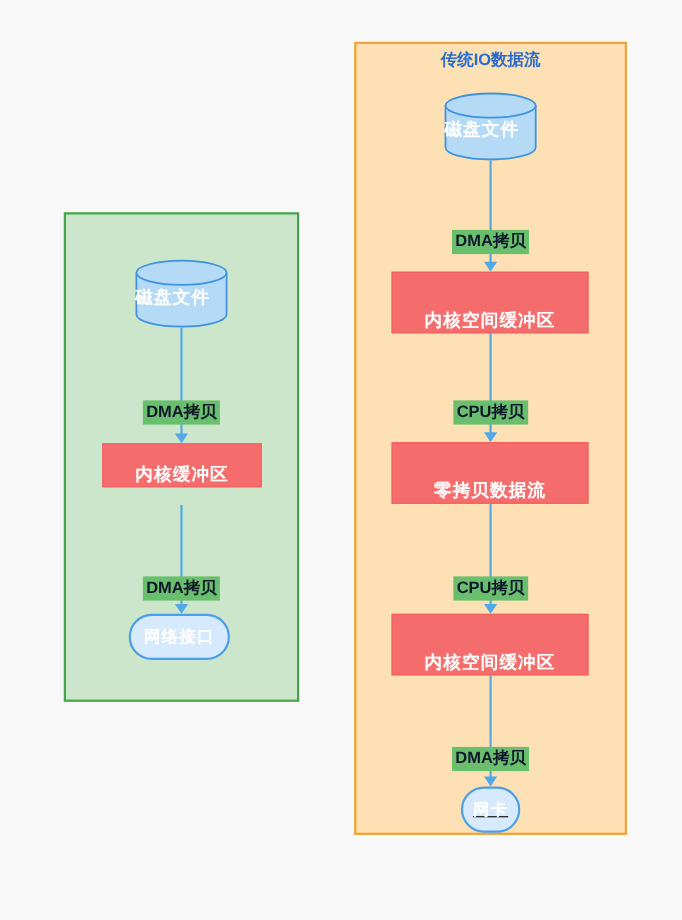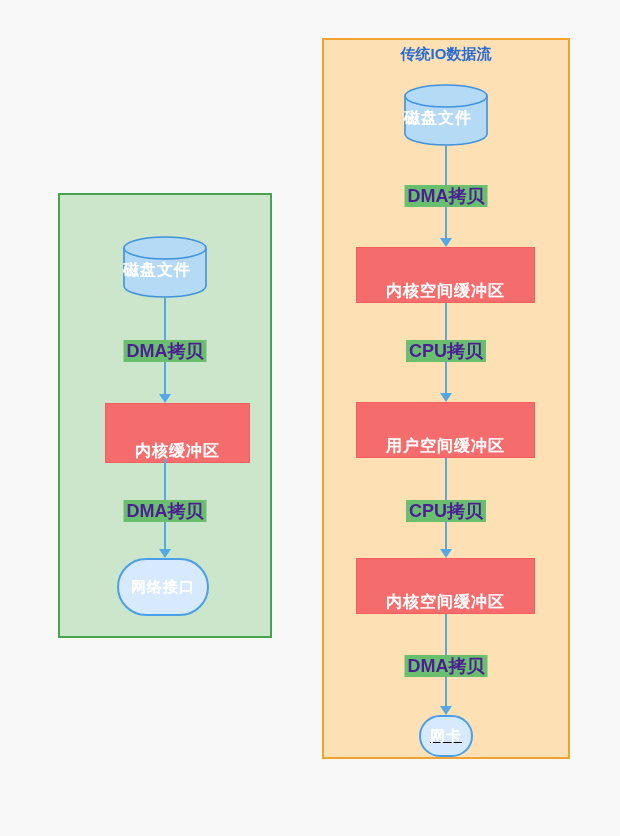--- a/index.html
+++ b/index.html
@@ -28,22 +28,22 @@
   .cylinder svg{position:absolute;inset:0;overflow:visible;}
   .cyl-shape{fill:var(--cylinder-fill);stroke:var(--cylinder-border);stroke-width:1.6;}
   .cylinder .node-label{position:absolute;left:0;right:12px;top:24px;text-align:left;font-family:Liberation Serif, serif;}
   .node-label{color:var(--node-text);font-weight:bold;font-size:16px;
     letter-spacing:1px;text-shadow:0 0 1px rgba(255,255,255,.35);}
   .flow-line{position:absolute;width:2px;background:var(--arrow-blue);}
   .arrow-head{position:absolute;width:0;height:0;
     border-left:6px solid transparent;border-right:6px solid transparent;
     border-top:9px solid var(--arrow-blue);}
   .edge-label{position:absolute;transform:translateX(-50%);
-    background:var(--edge-green);color:#4c1d95;font-weight:bold;font-size:18px;
-    line-height:20px;padding:1px 3px;white-space:nowrap;}
+    background:var(--edge-green);color:#0f172a;font-weight:bold;font-size:15px;
+    line-height:20px;padding:1px 3px;white-space:nowrap;margin-top:24px;}
   .red-box{position:absolute;background:var(--node-red);
     border:1px solid var(--node-red-border);
     display:flex;align-items:flex-end;justify-content:center;}
   .pill{position:absolute;border-radius:999px;background:var(--pill-fill);
     border:2px solid var(--pill-border);
     display:flex;align-items:center;justify-content:center;}
   .pill .node-label{font-size:15px;}
 </style>
 </head>
 <body>
@@ -57,29 +57,29 @@
         <path class="cyl-shape" d="M1,12 L1,50 A41,11 0 0 0 83,50 L83,12"></path>
         <ellipse class="cyl-shape" cx="42" cy="12" rx="41" ry="11"></ellipse>
       </svg>
       <div class="node-label">磁盘文件</div>
     </div>
 
     <div class="flow-line" style="left:104px;top:103px;height:97px;"></div>
     <div class="arrow-head" style="left:99px;top:199px;"></div>
     <div class="edge-label" style="left:105px;top:145px;">DMA拷贝</div>
 
-    <div class="red-box" style="left:45px;top:208px;width:145px;height:60px;">
+    <div class="red-box" style="left:33px;top:208px;width:145px;height:40px;">
       <span class="node-label">内核缓冲区</span>
     </div>
 
     <div class="flow-line" style="left:104px;top:264px;height:91px;"></div>
     <div class="arrow-head" style="left:99px;top:354px;"></div>
     <div class="edge-label" style="left:105px;top:305px;">DMA拷贝</div>
 
-    <div class="pill" style="left:57px;top:363px;width:92px;height:58px;">
+    <div class="pill" style="left:57px;top:363px;width:92px;height:42px;">
       <span class="node-label">网络接口</span>
     </div>
   </div>
 
   <div class="panel orange">
     <div class="panel-title">传统IO数据流</div>
 
     <div class="cylinder" style="left:80px;top:44px;">
       <svg viewBox="0 0 84 62">
         <path class="cyl-shape" d="M1,12 L1,50 A41,11 0 0 0 83,50 L83,12"></path>
@@ -94,21 +94,21 @@
 
     <div class="red-box" style="left:32px;top:207px;width:179px;height:56px;">
       <span class="node-label">内核空间缓冲区</span>
     </div>
 
     <div class="flow-line" style="left:121px;top:263px;height:91px;"></div>
     <div class="arrow-head" style="left:116px;top:353px;"></div>
     <div class="edge-label" style="left:122px;top:300px;">CPU拷贝</div>
 
     <div class="red-box" style="left:32px;top:362px;width:179px;height:56px;">
-      <span class="node-label">用户空间缓冲区</span>
+      <span class="node-label">零拷贝数据流</span>
     </div>
 
     <div class="flow-line" style="left:121px;top:418px;height:92px;"></div>
     <div class="arrow-head" style="left:116px;top:509px;"></div>
     <div class="edge-label" style="left:122px;top:460px;">CPU拷贝</div>
 
     <div class="red-box" style="left:32px;top:518px;width:179px;height:56px;">
       <span class="node-label">内核空间缓冲区</span>
     </div>
 

